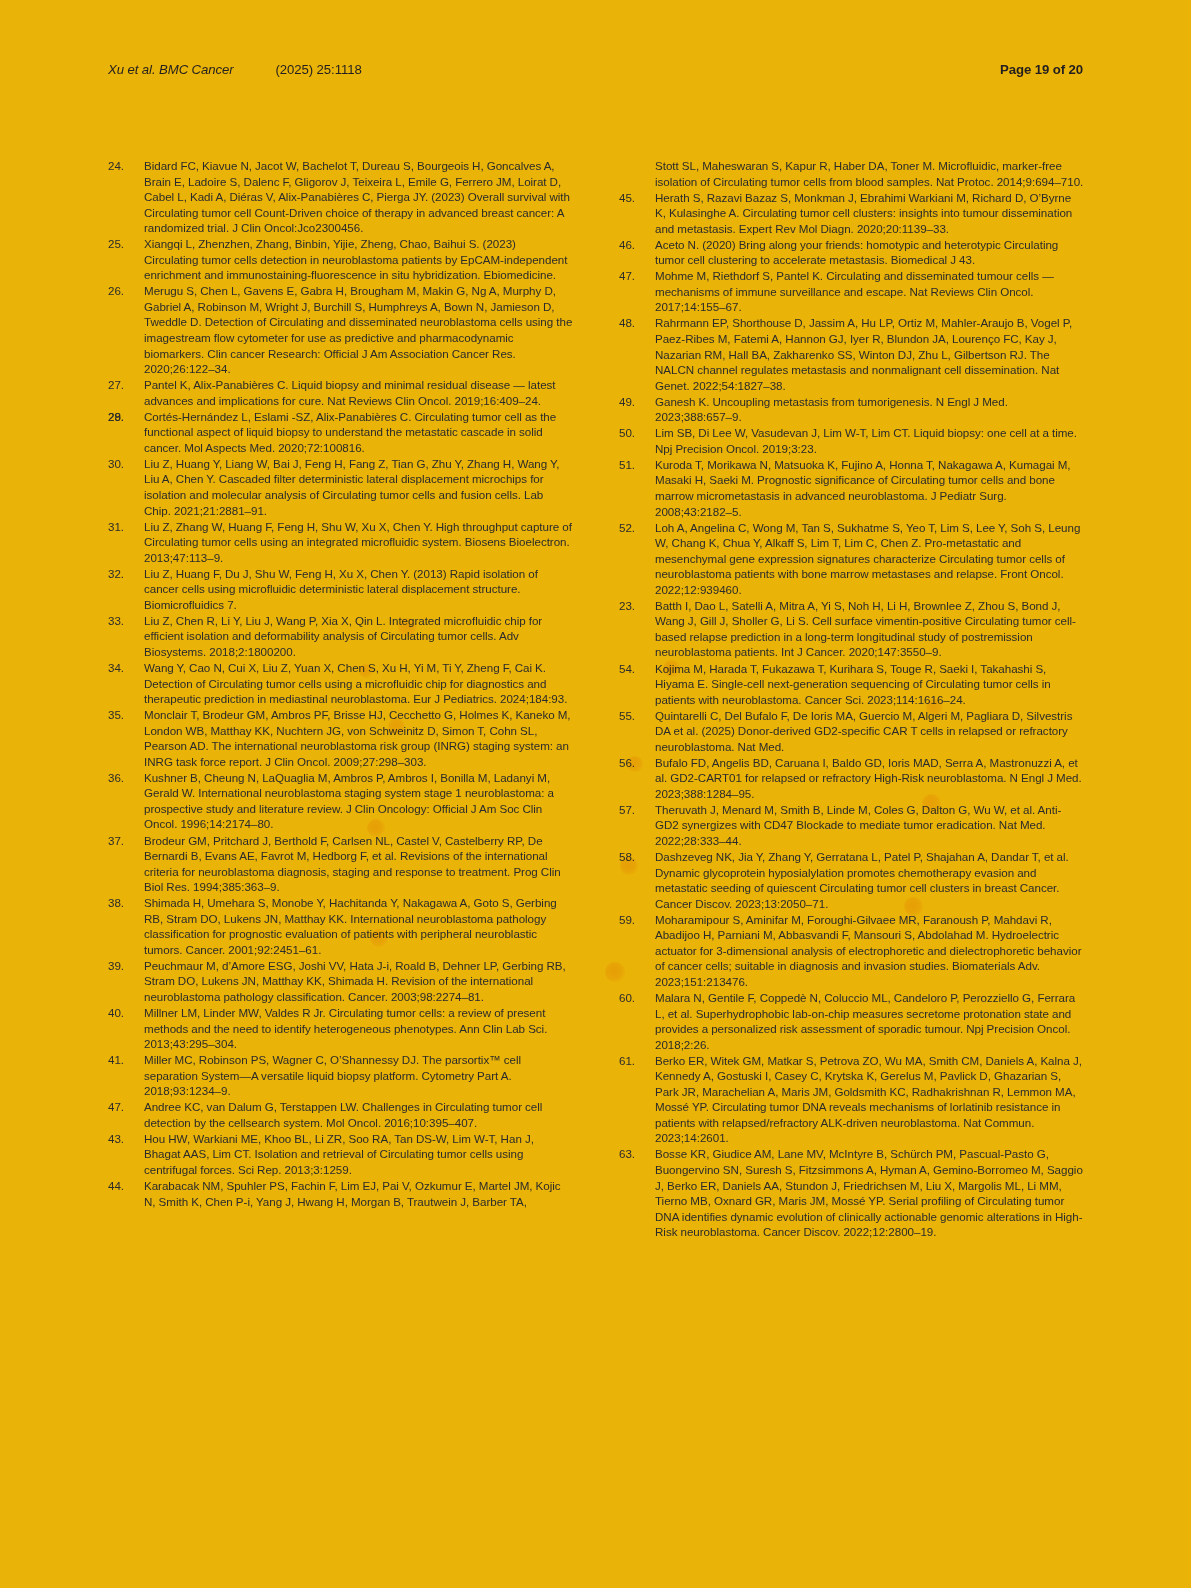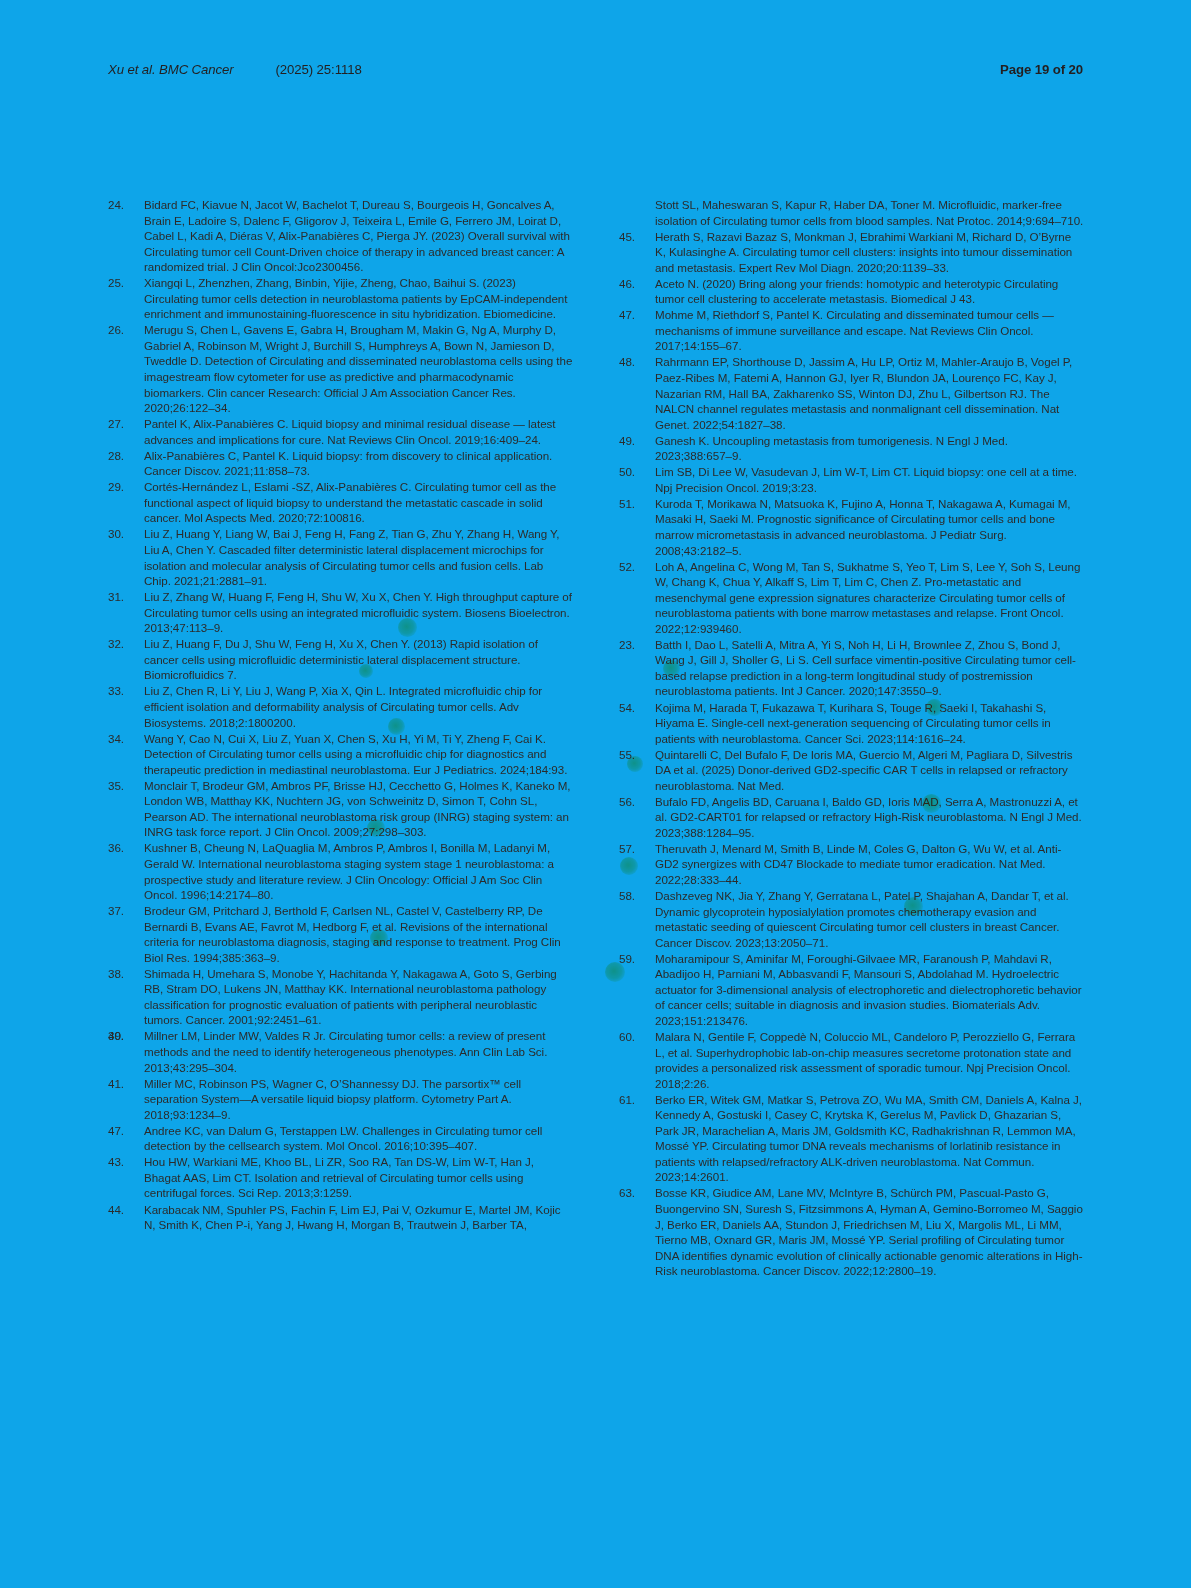--- a/index.html
+++ b/index.html
@@ -12,21 +12,21 @@
     height: 1588px;
     font-family: "Liberation Sans", sans-serif;
     color: #231f20;
     -webkit-font-smoothing: antialiased;
   }
 
   .page {
     position: relative;
     width: 1191px;
     height: 1588px;
-    background: #0ea5e9;
+    background: #eab308;
     overflow: hidden;
   }
 
   
   .runhead {
     position: absolute;
     top: 62px;
     left: 108px;
     right: 108px;
     display: flex;
@@ -53,21 +53,20 @@
   }
 
   
   .columns {
     position: absolute;
     top: 158px;
     left: 108px;
     width: 976px;
     display: flex;
     gap: 46px;
-    margin-top: 39px;
   }
   .col {
     width: 465px;
   }
 
   ol.reflist {
     list-style: none;
     margin: 0;
     padding: 0;
   }
@@ -119,32 +118,32 @@
     <div class="runhead-right">Page 19 of 20</div>
   </div>
 
   <div class="columns">
     <div class="col">
       <ol class="reflist" id="left-list">
           <li class="ref"><span class="num">24.</span><span class="body">Bidard FC, Kiavue N, Jacot W, Bachelot T, Dureau S, Bourgeois H, Goncalves A, Brain E, Ladoire S, Dalenc F, Gligorov J, Teixeira L, Emile G, Ferrero JM, Loirat D, Cabel L, Kadi A, Diéras V, Alix-Panabières C, Pierga JY. (2023) Overall survival with Circulating tumor cell Count-Driven choice of therapy in advanced breast cancer: A randomized trial. J Clin Oncol:Jco2300456.</span></li>
           <li class="ref"><span class="num">25.</span><span class="body">Xiangqi L, Zhenzhen, Zhang, Binbin, Yijie, Zheng, Chao, Baihui S. (2023) Circulating tumor cells detection in neuroblastoma patients by EpCAM-independent enrichment and immunostaining-fluorescence in situ hybridization. Ebiomedicine.</span></li>
           <li class="ref"><span class="num">26.</span><span class="body">Merugu S, Chen L, Gavens E, Gabra H, Brougham M, Makin G, Ng A, Murphy D, Gabriel A, Robinson M, Wright J, Burchill S, Humphreys A, Bown N, Jamieson D, Tweddle D. Detection of Circulating and disseminated neuroblastoma cells using the imagestream flow cytometer for use as predictive and pharmacodynamic biomarkers. Clin cancer Research: Official J Am Association Cancer Res. 2020;26:122–34.</span></li>
           <li class="ref"><span class="num">27.</span><span class="body">Pantel K, Alix-Panabières C. Liquid biopsy and minimal residual disease — latest advances and implications for cure. Nat Reviews Clin Oncol. 2019;16:409–24.</span></li>
-          <li class="ref"><span class="num">28.</span><span class="body">Alix-Panabières C, Pantel K. Liquid biopsy: from discovery to clinical application. Cancer Discov. 2021;11:858–73.</span></li>
+          <li class="ref"><span class="num">28.</span></li>
           <li class="ref"><span class="num">29.</span><span class="body">Cortés-Hernández L, Eslami -SZ, Alix-Panabières C. Circulating tumor cell as the functional aspect of liquid biopsy to understand the metastatic cascade in solid cancer. Mol Aspects Med. 2020;72:100816.</span></li>
           <li class="ref"><span class="num">30.</span><span class="body">Liu Z, Huang Y, Liang W, Bai J, Feng H, Fang Z, Tian G, Zhu Y, Zhang H, Wang Y, Liu A, Chen Y. Cascaded filter deterministic lateral displacement microchips for isolation and molecular analysis of Circulating tumor cells and fusion cells. Lab Chip. 2021;21:2881–91.</span></li>
           <li class="ref"><span class="num">31.</span><span class="body">Liu Z, Zhang W, Huang F, Feng H, Shu W, Xu X, Chen Y. High throughput capture of Circulating tumor cells using an integrated microfluidic system. Biosens Bioelectron. 2013;47:113–9.</span></li>
           <li class="ref"><span class="num">32.</span><span class="body">Liu Z, Huang F, Du J, Shu W, Feng H, Xu X, Chen Y. (2013) Rapid isolation of cancer cells using microfluidic deterministic lateral displacement structure. Biomicrofluidics 7.</span></li>
           <li class="ref"><span class="num">33.</span><span class="body">Liu Z, Chen R, Li Y, Liu J, Wang P, Xia X, Qin L. Integrated microfluidic chip for efficient isolation and deformability analysis of Circulating tumor cells. Adv Biosystems. 2018;2:1800200.</span></li>
           <li class="ref"><span class="num">34.</span><span class="body">Wang Y, Cao N, Cui X, Liu Z, Yuan X, Chen S, Xu H, Yi M, Ti Y, Zheng F, Cai K. Detection of Circulating tumor cells using a microfluidic chip for diagnostics and therapeutic prediction in mediastinal neuroblastoma. Eur J Pediatrics. 2024;184:93.</span></li>
           <li class="ref"><span class="num">35.</span><span class="body">Monclair T, Brodeur GM, Ambros PF, Brisse HJ, Cecchetto G, Holmes K, Kaneko M, London WB, Matthay KK, Nuchtern JG, von Schweinitz D, Simon T, Cohn SL, Pearson AD. The international neuroblastoma risk group (INRG) staging system: an INRG task force report. J Clin Oncol. 2009;27:298–303.</span></li>
           <li class="ref"><span class="num">36.</span><span class="body">Kushner B, Cheung N, LaQuaglia M, Ambros P, Ambros I, Bonilla M, Ladanyi M, Gerald W. International neuroblastoma staging system stage 1 neuroblastoma: a prospective study and literature review. J Clin Oncology: Official J Am Soc Clin Oncol. 1996;14:2174–80.</span></li>
           <li class="ref"><span class="num">37.</span><span class="body">Brodeur GM, Pritchard J, Berthold F, Carlsen NL, Castel V, Castelberry RP, De Bernardi B, Evans AE, Favrot M, Hedborg F, et al. Revisions of the international criteria for neuroblastoma diagnosis, staging and response to treatment. Prog Clin Biol Res. 1994;385:363–9.</span></li>
           <li class="ref"><span class="num">38.</span><span class="body">Shimada H, Umehara S, Monobe Y, Hachitanda Y, Nakagawa A, Goto S, Gerbing RB, Stram DO, Lukens JN, Matthay KK. International neuroblastoma pathology classification for prognostic evaluation of patients with peripheral neuroblastic tumors. Cancer. 2001;92:2451–61.</span></li>
-          <li class="ref"><span class="num">39.</span></li>
+          <li class="ref"><span class="num">39.</span><span class="body">Peuchmaur M, d’Amore ESG, Joshi VV, Hata J-i, Roald B, Dehner LP, Gerbing RB, Stram DO, Lukens JN, Matthay KK, Shimada H. Revision of the international neuroblastoma pathology classification. Cancer. 2003;98:2274–81.</span></li>
           <li class="ref"><span class="num">40.</span><span class="body">Millner LM, Linder MW, Valdes R Jr. Circulating tumor cells: a review of present methods and the need to identify heterogeneous phenotypes. Ann Clin Lab Sci. 2013;43:295–304.</span></li>
           <li class="ref"><span class="num">41.</span><span class="body">Miller MC, Robinson PS, Wagner C, O’Shannessy DJ. The parsortix™ cell separation System—A versatile liquid biopsy platform. Cytometry Part A. 2018;93:1234–9.</span></li>
           <li class="ref"><span class="num">47.</span><span class="body">Andree KC, van Dalum G, Terstappen LW. Challenges in Circulating tumor cell detection by the cellsearch system. Mol Oncol. 2016;10:395–407.</span></li>
           <li class="ref"><span class="num">43.</span><span class="body">Hou HW, Warkiani ME, Khoo BL, Li ZR, Soo RA, Tan DS-W, Lim W-T, Han J, Bhagat AAS, Lim CT. Isolation and retrieval of Circulating tumor cells using centrifugal forces. Sci Rep. 2013;3:1259.</span></li>
           <li class="ref"><span class="num">44.</span><span class="body">Karabacak NM, Spuhler PS, Fachin F, Lim EJ, Pai V, Ozkumur E, Martel JM, Kojic N, Smith K, Chen P-i, Yang J, Hwang H, Morgan B, Trautwein J, Barber TA,</span></li>
         </ol>
     </div>
     <div class="col">
       <ol class="reflist" id="right-list">
           <li class="ref cont"><span class="body">Stott SL, Maheswaran S, Kapur R, Haber DA, Toner M. Microfluidic, marker-free isolation of Circulating tumor cells from blood samples. Nat Protoc. 2014;9:694–710.</span></li>

